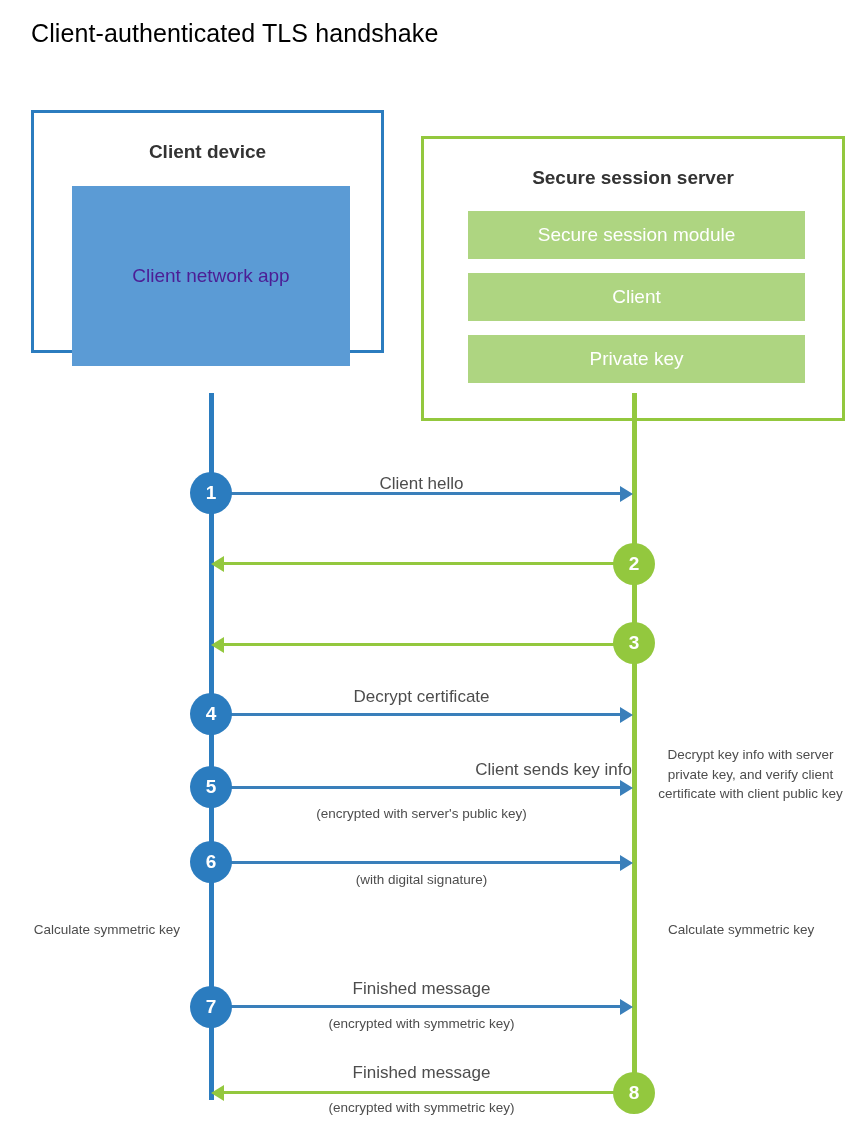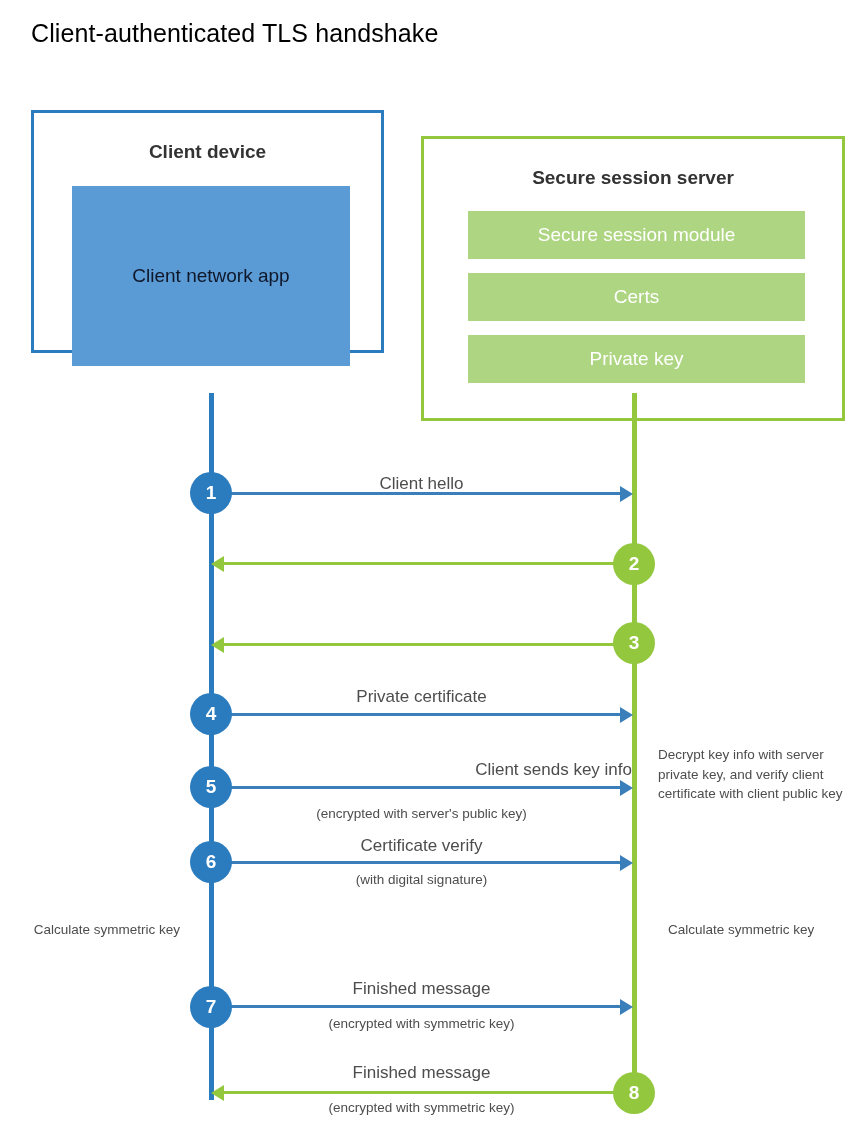--- a/index.html
+++ b/index.html
@@ -62,21 +62,21 @@
     font-weight: bold;
     color: #333333;
   }
   #client-app {
     position: absolute;
     left: 38px;
     top: 73px;
     width: 278px;
     height: 180px;
     background: #5b9bd5;
-    color: #0f172a;
+    color: #4c1d95;
     font-size: 19px;
     display: flex;
     align-items: center;
     justify-content: center;
     text-align: center;
     line-height: 1.35;
   }
   .server-item {
     position: absolute;
     left: 44px;
@@ -164,21 +164,21 @@
   .side-note {
     position: absolute;
     font-size: 13.5px;
     line-height: 1.45;
     color: #4d4d4d;
   }
   #note-server-decrypt {
     left: 658px;
     top: 745px;
     width: 185px;
-    text-align: left;
+    text-align: center;
   }
   #note-client-calc {
     left: 20px;
     top: 920px;
     width: 160px;
     text-align: right;
   }
   #note-server-calc {
     left: 668px;
     top: 920px;
@@ -194,52 +194,51 @@
   <div id="page-title">Client-authenticated TLS handshake</div>
 
   <div id="client-box" class="party-box">
     <div class="party-title">Client device</div>
     <div id="client-app">Client network app</div>
   </div>
 
   <div id="server-box" class="party-box">
     <div class="party-title">Secure session server</div>
     <div id="server-item-0" class="server-item">Secure session module</div>
-    <div id="server-item-1" class="server-item">Certs</div>
+    <div id="server-item-1" class="server-item">Client</div>
     <div id="server-item-2" class="server-item">Private key</div>
   </div>
 
   <div id="client-lifeline" class="lifeline"></div>
   <div id="server-lifeline" class="lifeline"></div>
 
   <div class="msg-label" style="left:211px; top:466px; width:421px;margin-top:8px;">Client hello</div>
   <div class="arrow-line blue" style="left:211px; top:492px; width:409px;"></div>
   <div class="arrow-head right blue" style="left:620px; top:486px;"></div>
   <div class="step-circle blue" style="top:472px;">1</div>
 
   <div class="arrow-line green" style="left:224px; top:562px; width:409px;"></div>
   <div class="arrow-head left green" style="left:211px; top:556px;"></div>
   <div class="step-circle green" style="top:543px;">2</div>
 
   <div class="arrow-line green" style="left:224px; top:643px; width:409px;"></div>
   <div class="arrow-head left green" style="left:211px; top:637px;"></div>
   <div class="step-circle green" style="top:622px;">3</div>
 
-  <div class="msg-label" style="left:211px; top:687px; width:421px;">Private certificate</div>
+  <div class="msg-label" style="left:211px; top:687px; width:421px;">Decrypt certificate</div>
   <div class="arrow-line blue" style="left:211px; top:713px; width:409px;"></div>
   <div class="arrow-head right blue" style="left:620px; top:707px;"></div>
   <div class="step-circle blue" style="top:693px;">4</div>
 
   <div class="msg-label" style="left:211px; top:760px; width:421px;text-align:right;">Client sends key info</div>
   <div class="arrow-line blue" style="left:211px; top:786px; width:409px;"></div>
   <div class="arrow-head right blue" style="left:620px; top:780px;"></div>
   <div class="msg-sublabel" style="left:211px; top:797px; width:421px;margin-top:9px;">(encrypted with server's public key)</div>
   <div class="step-circle blue" style="top:766px;">5</div>
 
-  <div class="msg-label" style="left:211px; top:836px; width:421px;">Certificate verify</div>
   <div class="arrow-line blue" style="left:211px; top:861px; width:409px;"></div>
   <div class="arrow-head right blue" style="left:620px; top:855px;"></div>
   <div class="msg-sublabel" style="left:211px; top:872px; width:421px;">(with digital signature)</div>
   <div class="step-circle blue" style="top:841px;">6</div>
 
   <div class="msg-label" style="left:211px; top:979px; width:421px;">Finished message</div>
   <div class="arrow-line blue" style="left:211px; top:1005px; width:409px;"></div>
   <div class="arrow-head right blue" style="left:620px; top:999px;"></div>
   <div class="msg-sublabel" style="left:211px; top:1016px; width:421px;">(encrypted with symmetric key)</div>
   <div class="step-circle blue" style="top:986px;">7</div>

